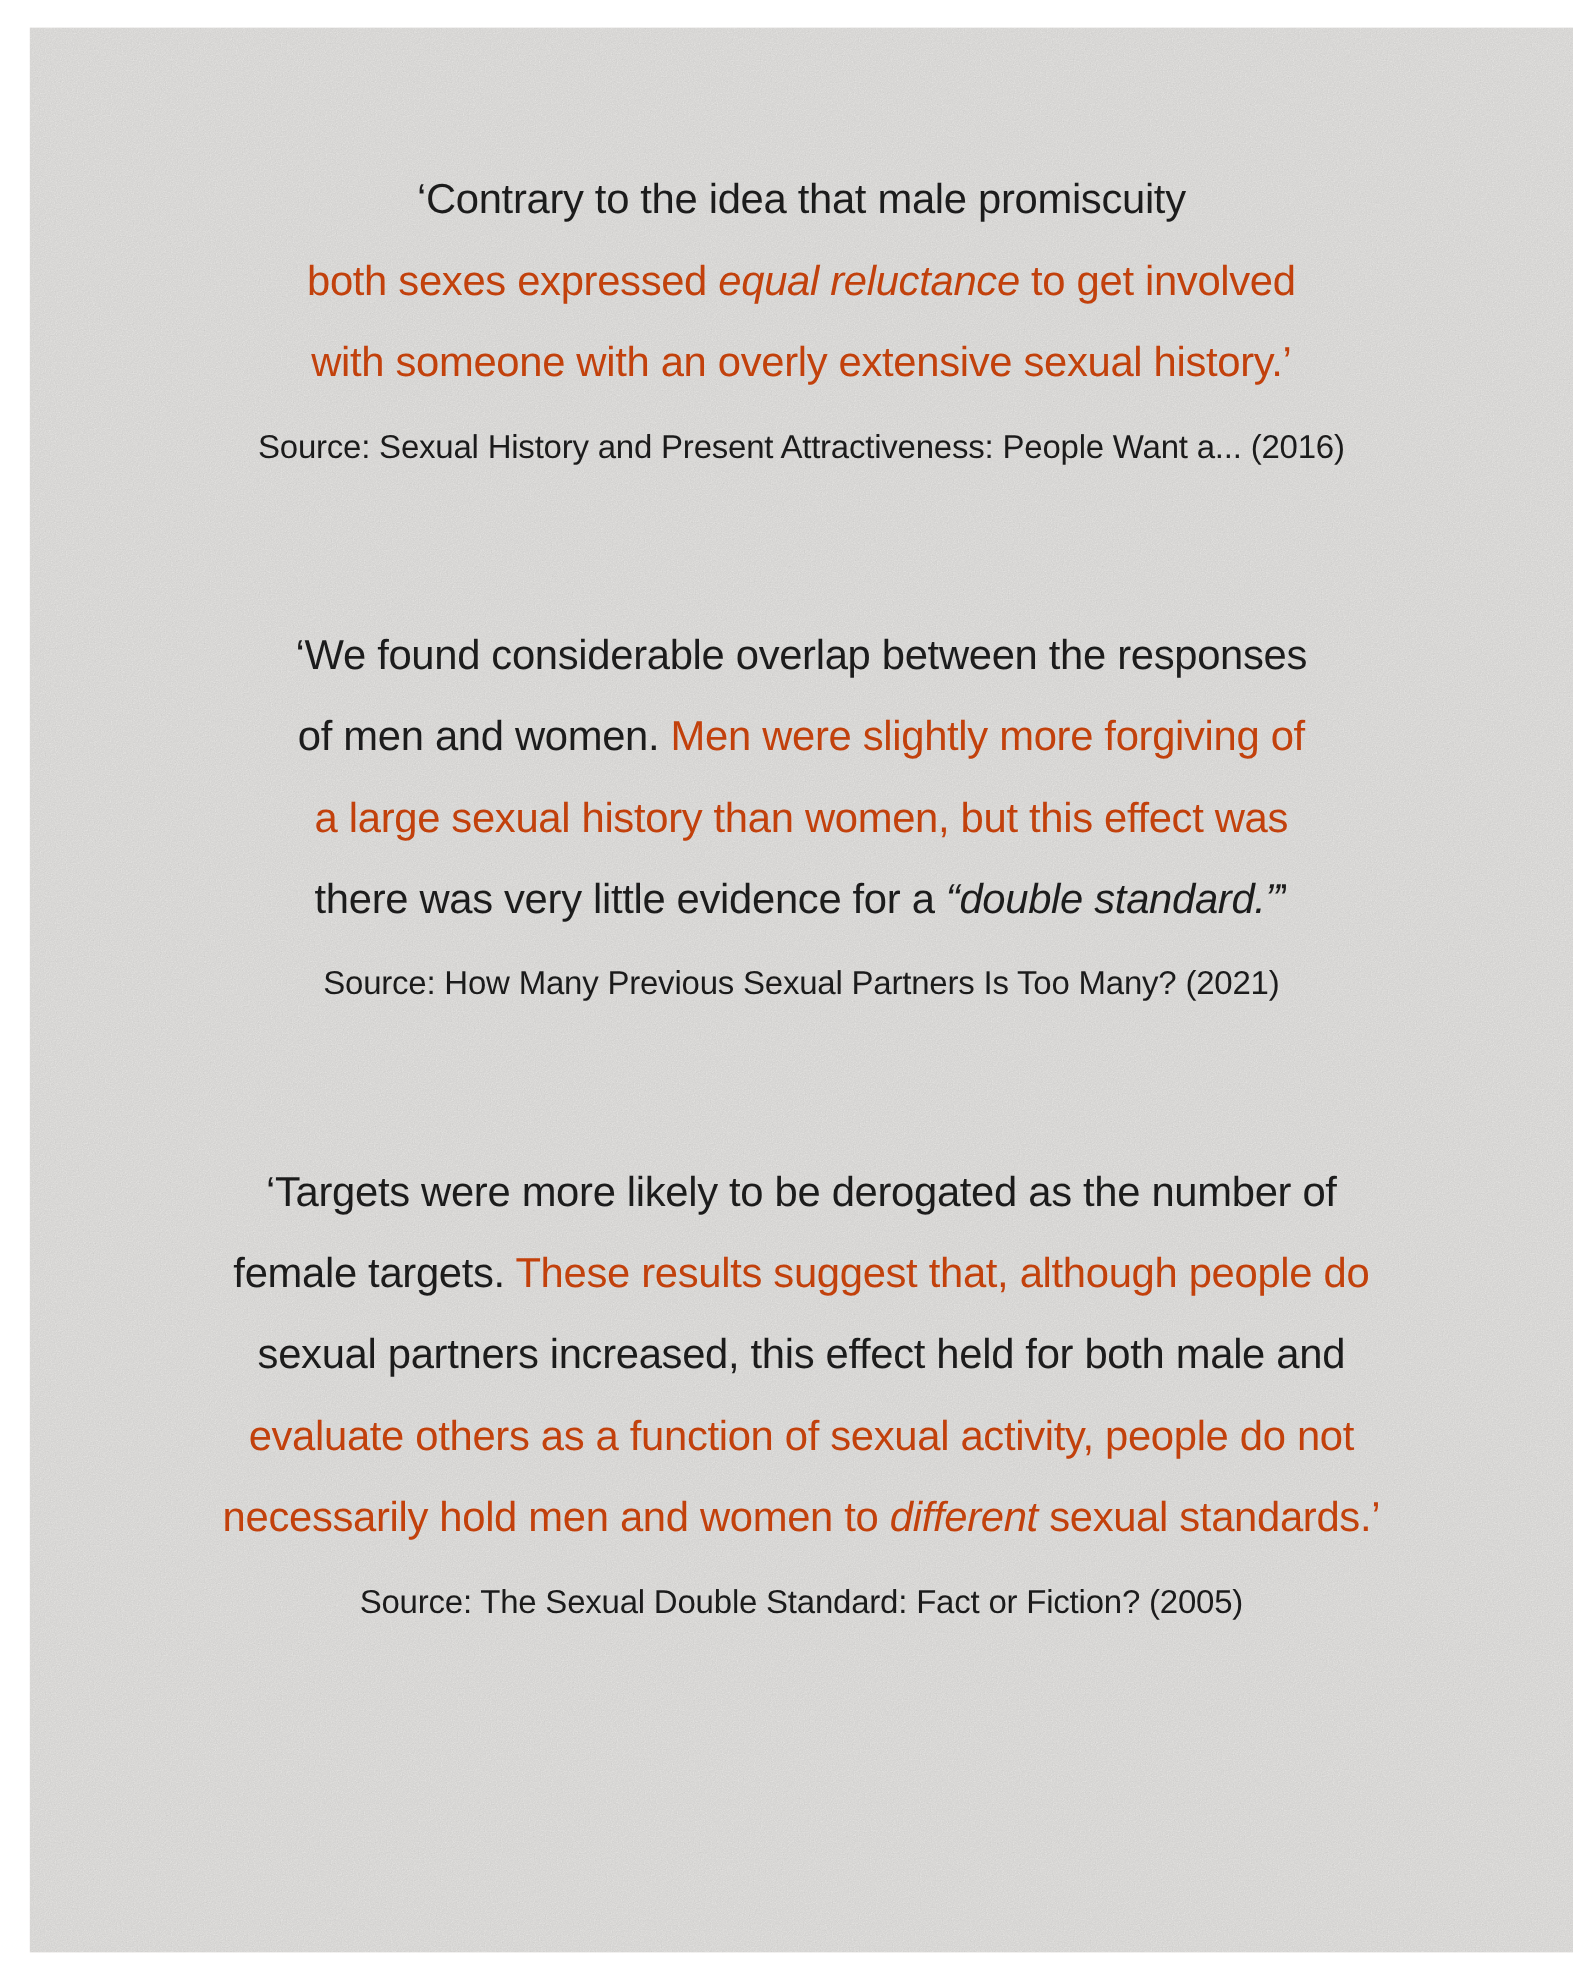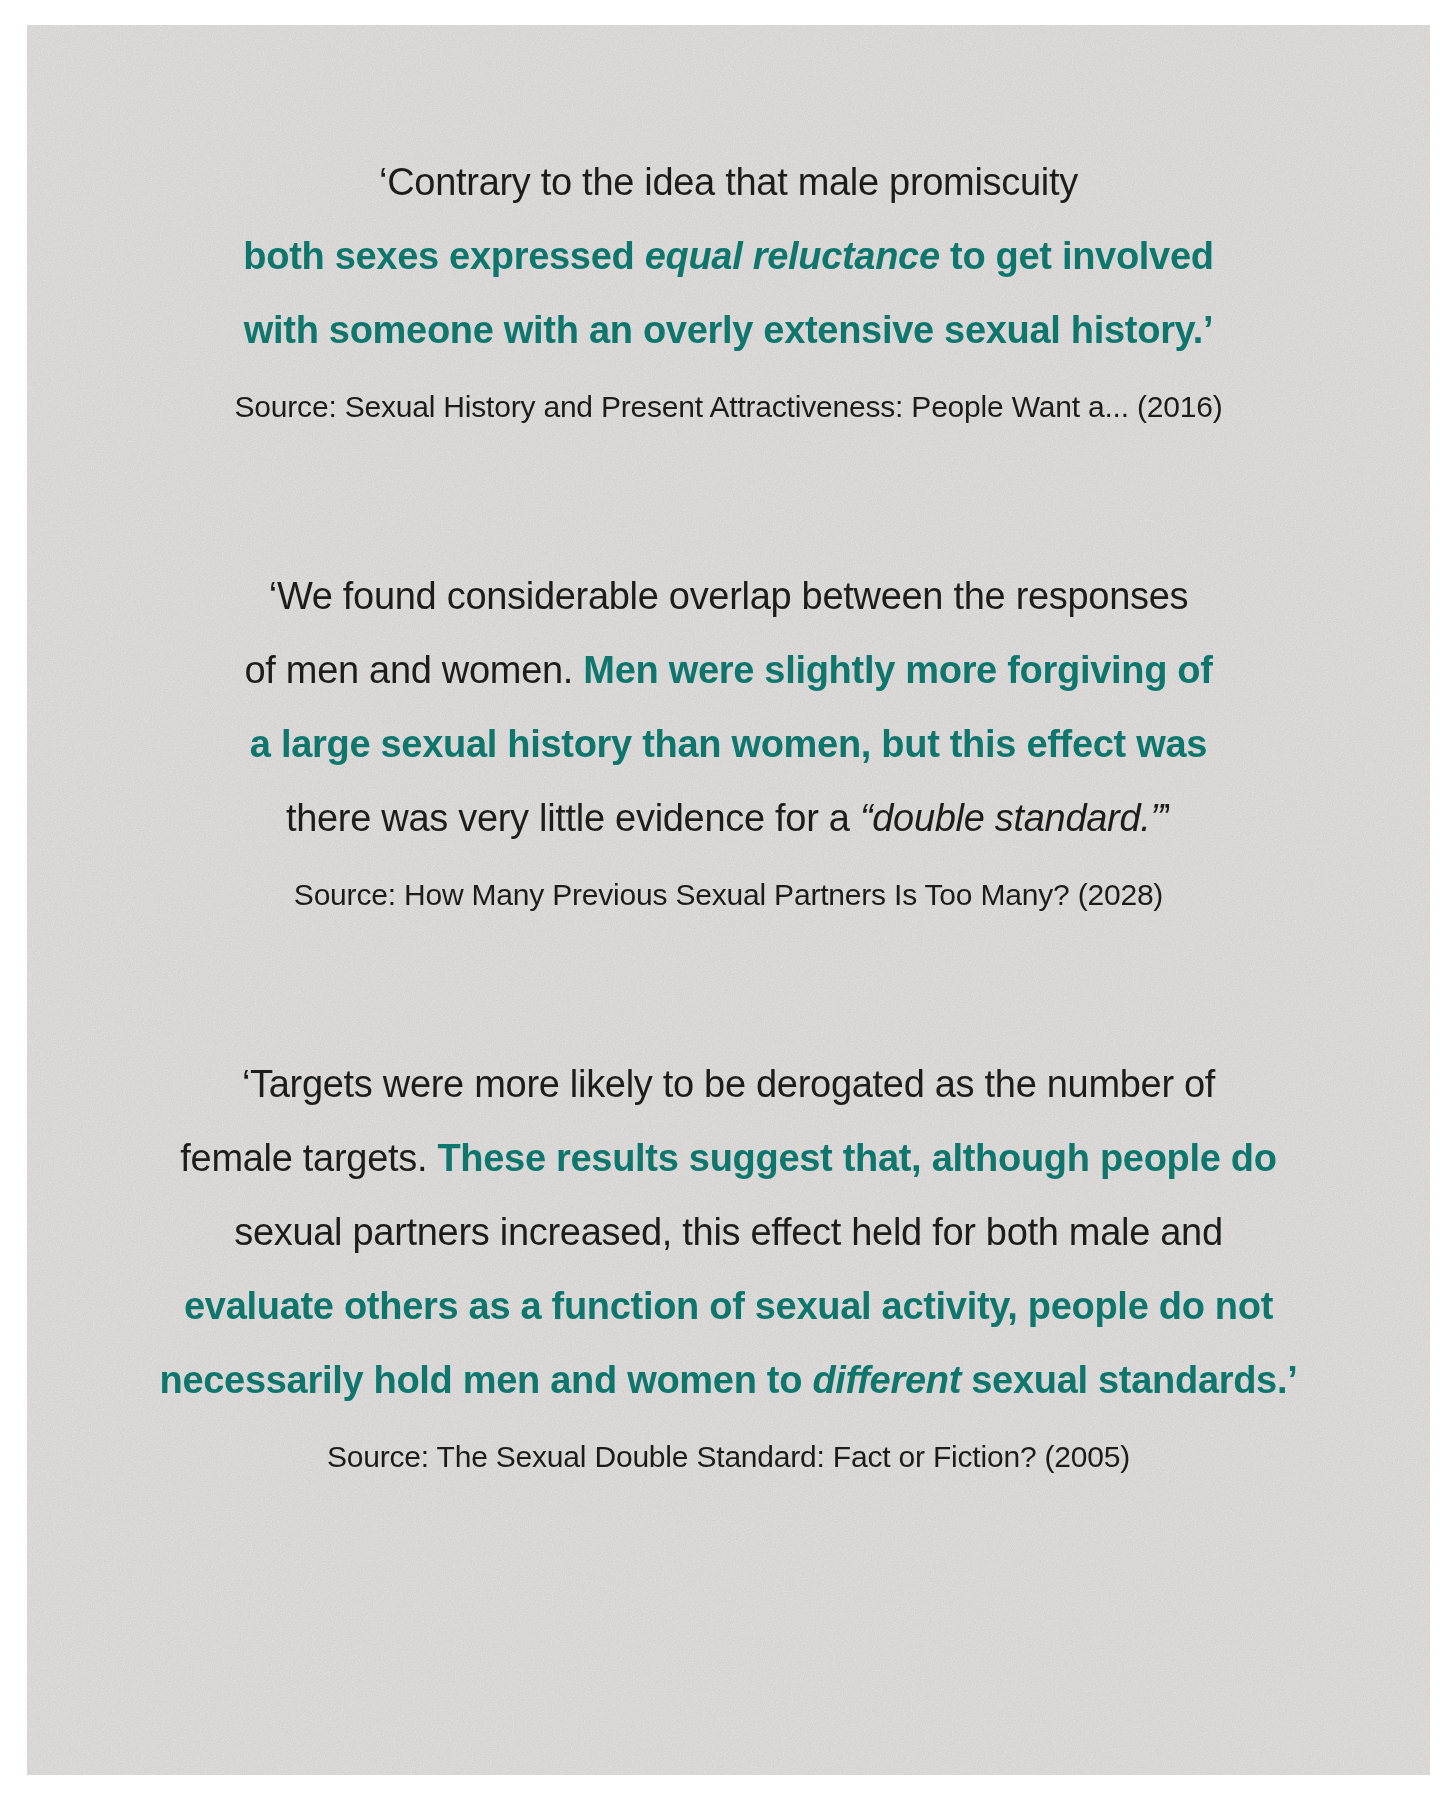--- a/index.html
+++ b/index.html
@@ -38,21 +38,21 @@
   .quote-block { margin: 0; padding: 0; }
   .quote-block + .quote-block { margin-top: 130px; }
   .qline {
     font-size: 38px;
     line-height: 74px;
     color: #1c1c1c;
     letter-spacing: -0.3px;
     white-space: nowrap;
   }
   .seg.black { color: #1c1c1c; font-weight: 400; }
-  .seg.blue  { color: #0f766e; font-weight: 700; }
+  .seg.blue  { color: #c2410c; font-weight: 400; }
   .seg.italic { font-style: italic; }
   .source {
     margin-top: 18px;
     font-size: 30px;
     line-height: 44px;
     color: #1b1b1b;
     font-weight: 400;
     letter-spacing: -0.2px;
   }
 </style>
@@ -89,21 +89,21 @@
       </div>
       <div class="qline">
         <span class="seg black">of men and women. </span><span class="seg blue">Men were slightly more forgiving of</span>
       </div>
       <div class="qline">
         <span class="seg blue">a large sexual history than women, but this effect was</span>
       </div>
       <div class="qline">
         <span class="seg black">there was very little evidence for a </span><span class="seg black italic">“double standard.”</span><span class="seg black">’</span>
       </div>
-      <div class="source">Source: How Many Previous Sexual Partners Is Too Many? (2028)</div>
+      <div class="source">Source: How Many Previous Sexual Partners Is Too Many? (2021)</div>
     </blockquote>
 
     <blockquote class="quote-block">
       <div class="qline">
         <span class="seg black">‘Targets were more likely to be derogated as the number of</span>
       </div>
       <div class="qline">
         <span class="seg black">female targets. </span><span class="seg blue">These results suggest that, although people do</span>
       </div>
       <div class="qline">

